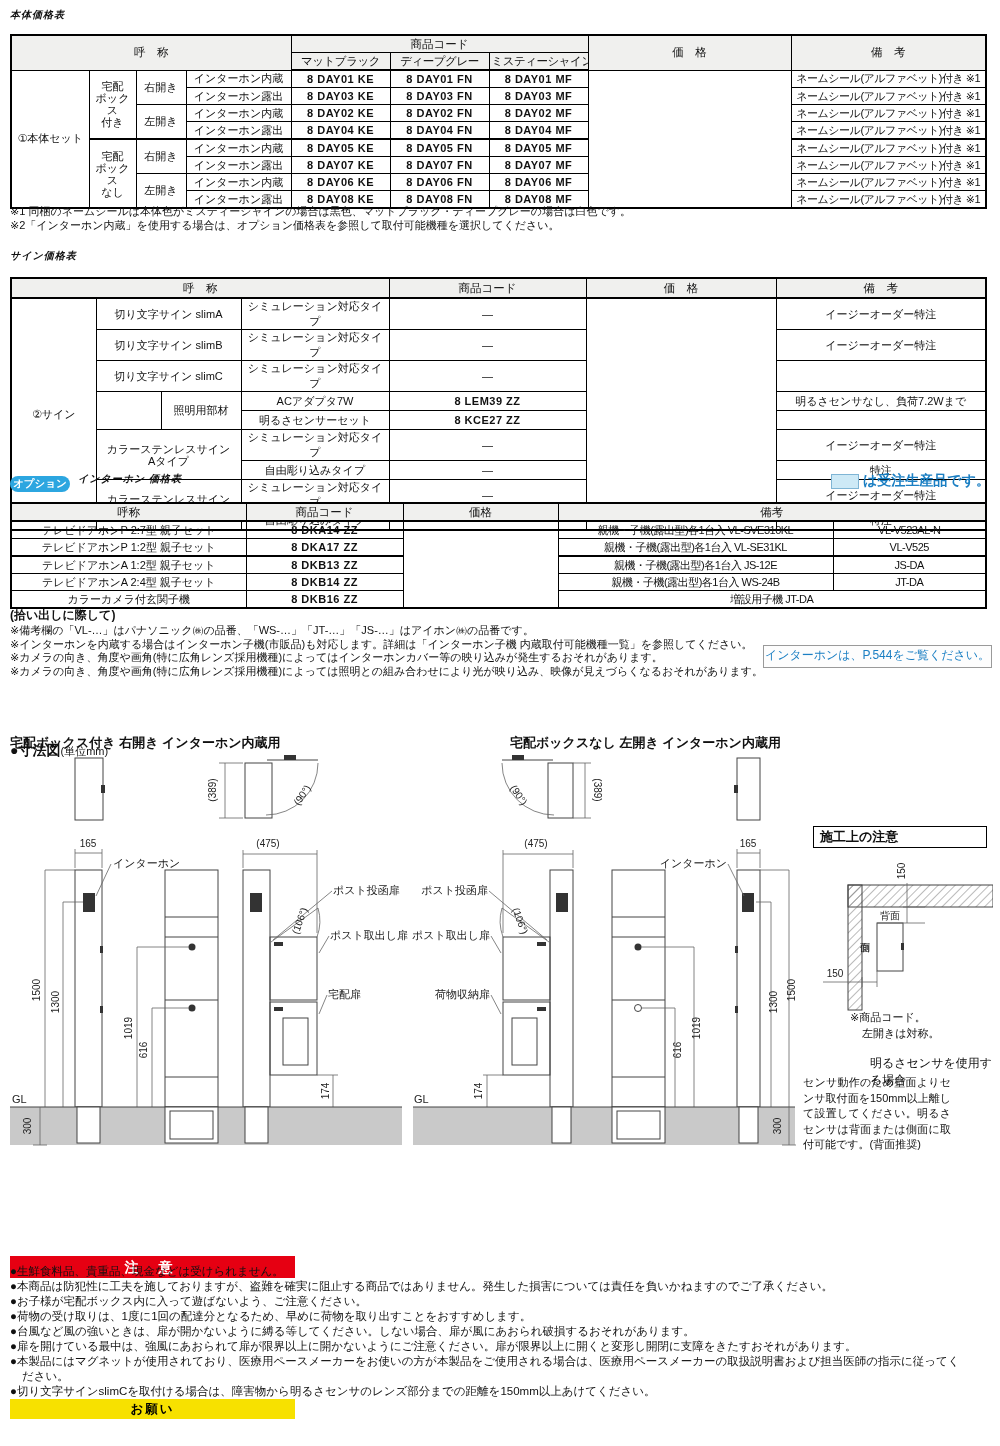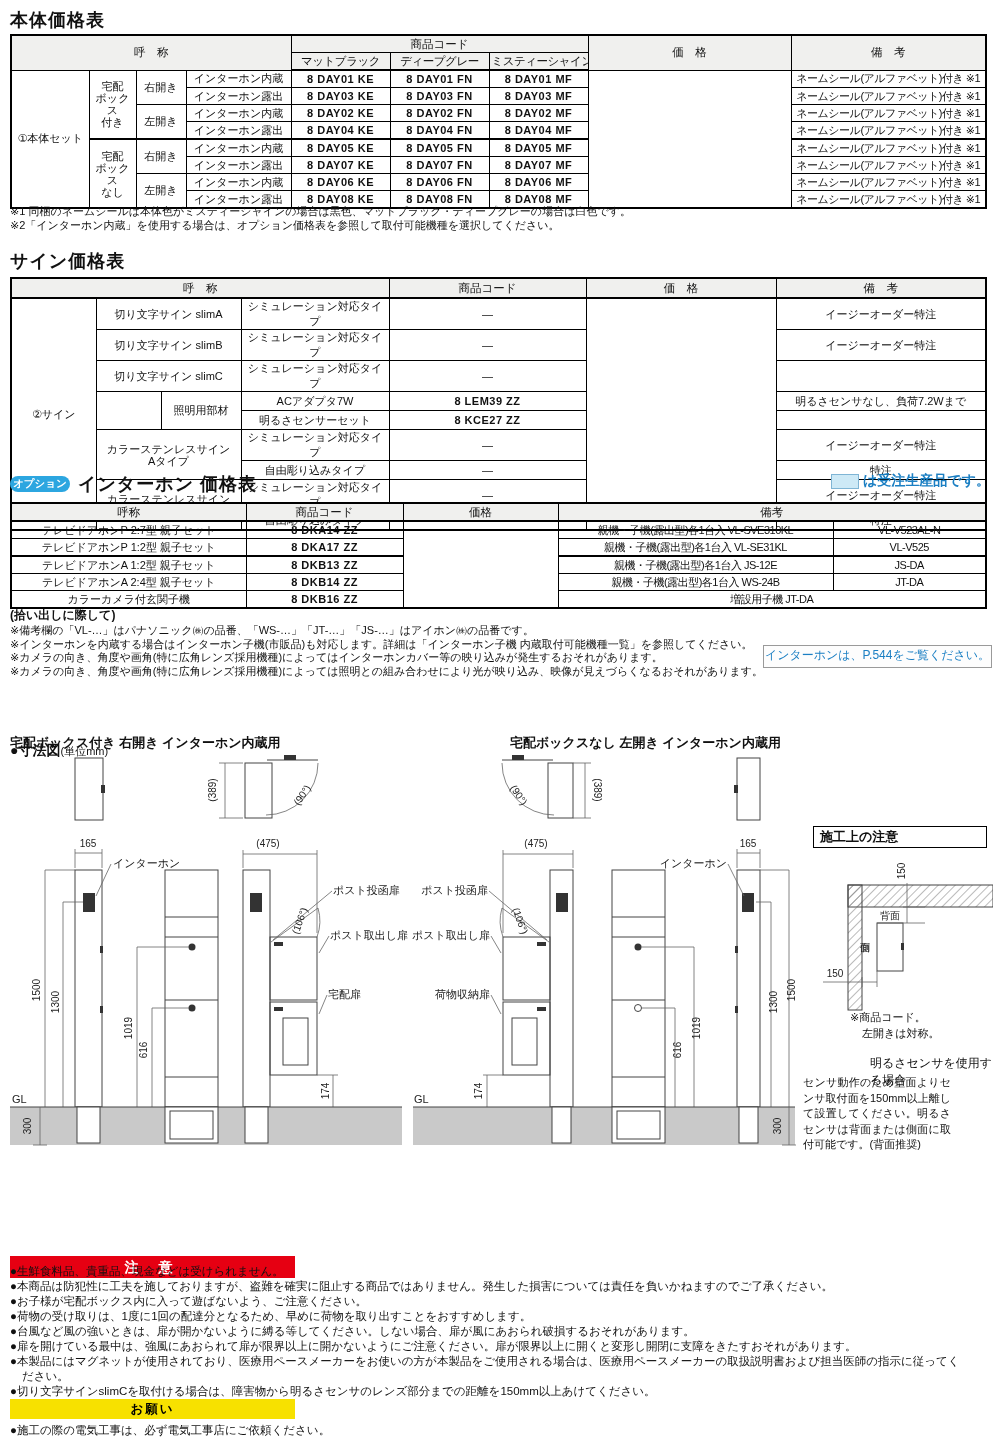--- a/index.html
+++ b/index.html
@@ -1,19 +1,19 @@
 <!DOCTYPE html>
 <html style="--caution-red: #e60012; --request-yellow: #f7e100; --option-blue: #2ca6e0; --link-blue: #1b7fc3; --legend-fill: #cde9f6; --legend-border: #7fb5d5; --header-gray: #f0f0ee; --ground-gray: #c9c9c9;"><head>
 <meta charset="utf-8">
 <style>
   html,body{margin:0;padding:0;background:#fff;}
   #page{position:relative;width:1000px;height:1446px;background:#fff;overflow:hidden;
         font-family:"Liberation Sans","DejaVu Sans",sans-serif;color:#111;}
   .abs{position:absolute;}
-  .sec-title{font-size:18px;font-weight:bold;letter-spacing:1px;}
+  .sec-title{font-size:10px;font-weight:bold;letter-spacing:1px;font-style:italic;}
   table{border-collapse:collapse;table-layout:fixed;}
   .pt{border:2px solid #000;}
   .pt td{border:1px solid #000;font-size:11px;text-align:center;vertical-align:middle;
          padding:0 2px;overflow:hidden;}
   .pt .hdr{background:var(--header-gray);font-size:11.5px;}
   .pt thead tr:last-child td{border-bottom:2px solid #000;}
   tr.bt2 td{border-top-width:2px;}
   .code{font-weight:bold;font-size:12.5px;letter-spacing:0.5px;white-space:nowrap;}
   .sm{font-size:10px;letter-spacing:-0.5px;white-space:nowrap;}
   .pre{white-space:pre-line;line-height:12px;}
@@ -548,17 +548,14 @@
     <div>●本商品は防犯性に工夫を施しておりますが、盗難を確実に阻止する商品ではありません。発生した損害については責任を負いかねますのでご了承ください。</div>
     <div>●お子様が宅配ボックス内に入って遊ばないよう、ご注意ください。</div>
     <div>●荷物の受け取りは、1度に1回の配達分となるため、早めに荷物を取り出すことをおすすめします。</div>
     <div>●台風など風の強いときは、扉が開かないように縛る等してください。しない場合、扉が風にあおられ破損するおそれがあります。</div>
     <div>●扉を開けている最中は、強風にあおられて扉が限界以上に開かないようにご注意ください。扉が限界以上に開くと変形し開閉に支障をきたすおそれがあります。</div>
     <div>●本製品にはマグネットが使用されており、医療用ペースメーカーをお使いの方が本製品をご使用される場合は、医療用ペースメーカーの取扱説明書および担当医師の指示に従ってください。</div>
     <div>●切り文字サインslimCを取付ける場合は、障害物から明るさセンサのレンズ部分までの距離を150mm以上あけてください。</div>
   </div>
 
   <div class="abs banner yel" style="left:10px;top:1399px;width:285px;height:20px;">お願い</div>
-  <div class="abs blist" style="left:10px;top:1423px;width:958px;">
-    <div>●施工の際の電気工事は、必ず電気工事店にご依頼ください。</div>
-  </div>
 
 </div>
 
 </body></html>

